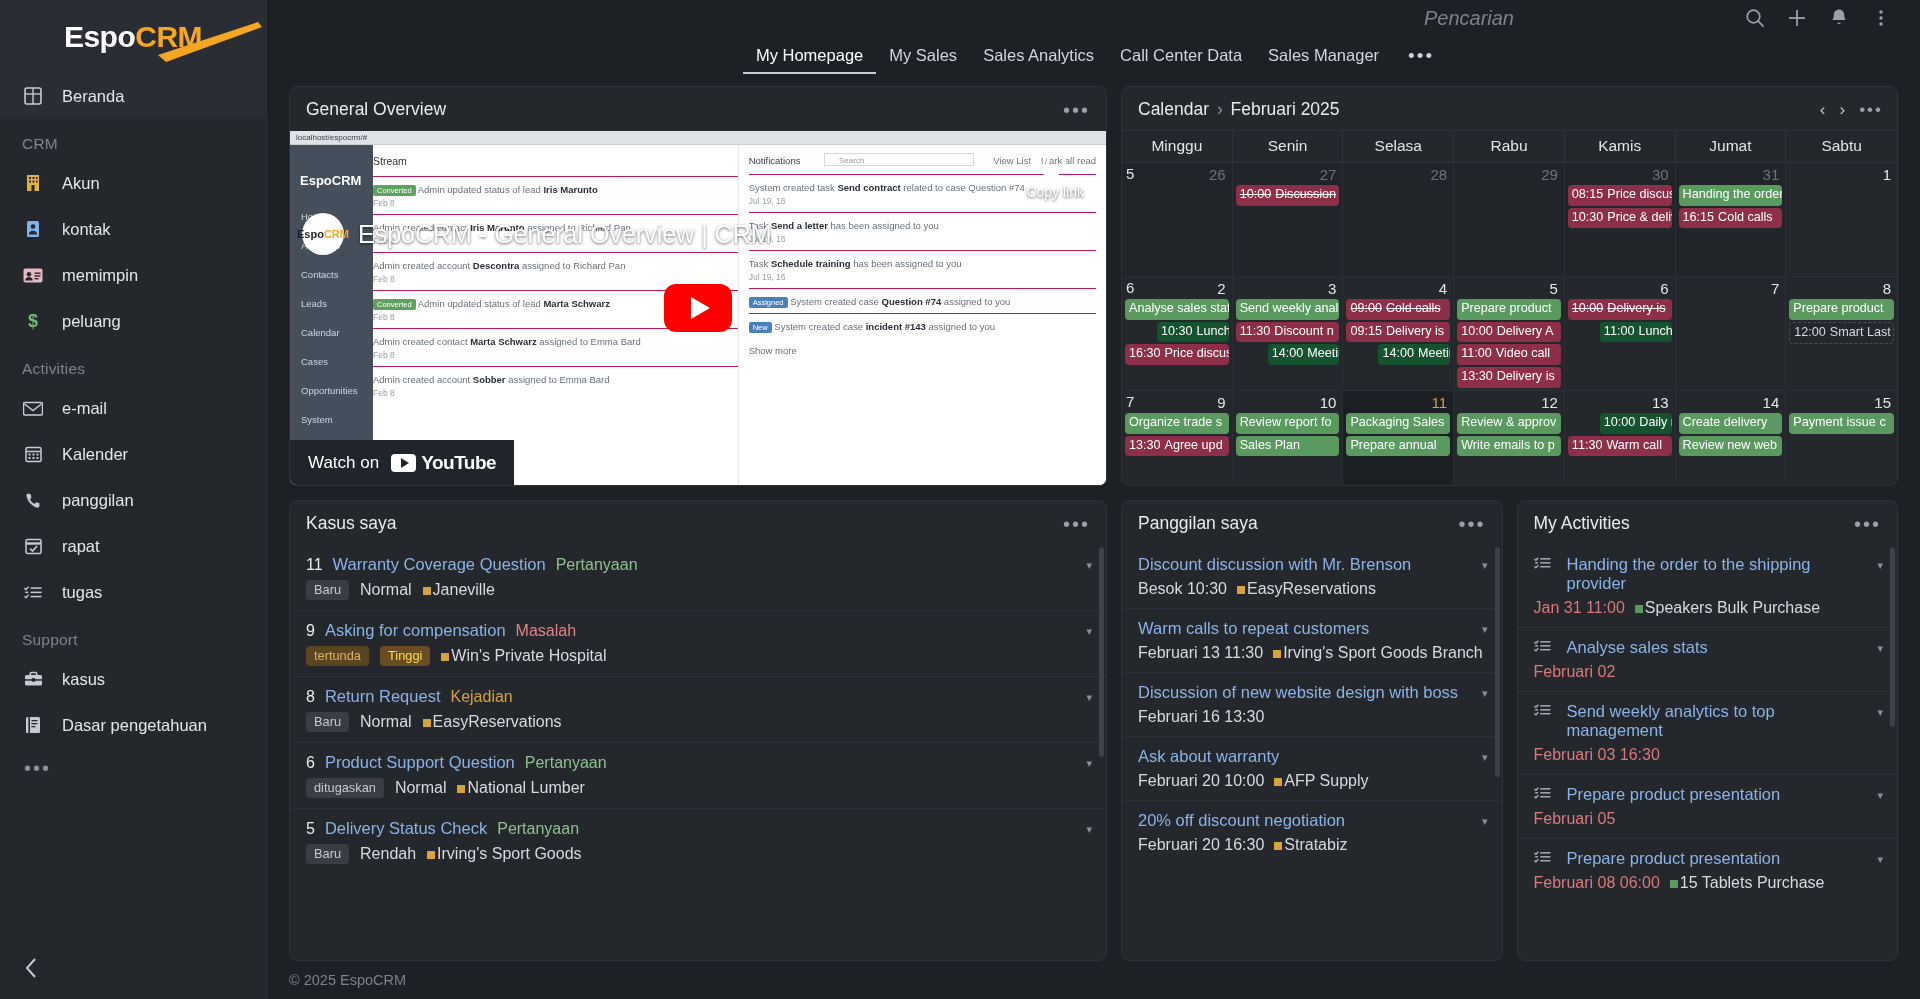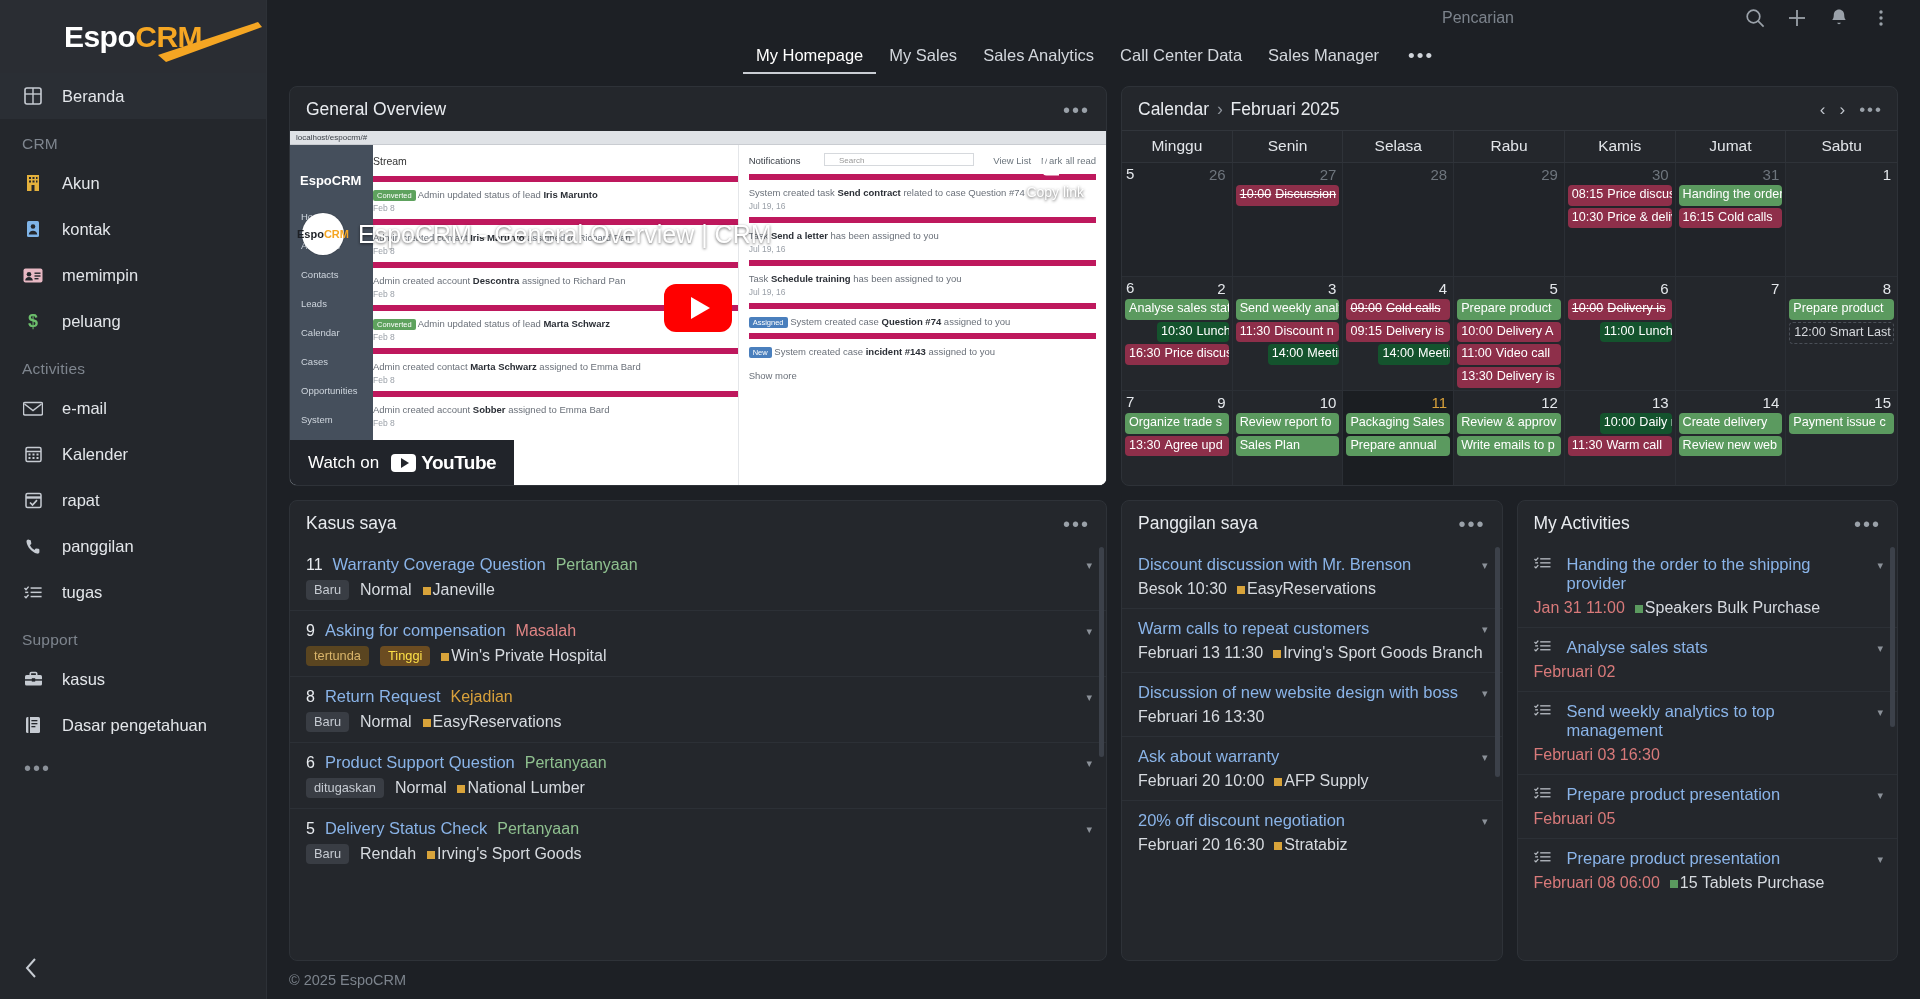--- a/index.html
+++ b/index.html
@@ -49,21 +49,21 @@
     color: #c7ccd3; cursor: pointer; font-size: 20px;
   }
 
   
   .main { flex: 1; display: flex; flex-direction: column; height: 999px; background: #1d2025; position: relative;}
   .topbar {
     height: 36px; display: flex; align-items: center; justify-content: flex-end;
     padding-right: 18px; gap: 0px; background: #1d2025;
   }
   .search-placeholder {
-    color: #7c838c; font-size: 16px; margin-right: 220px;
+    color: #7c838c; font-size: 20px; margin-right: 220px; font-style: italic;
   }
   .top-ic {
     width: 42px; height: 36px; display: flex; align-items: center; justify-content: center;
     color: #9aa1a9; cursor: pointer;
   }
   .tabs {
     display: flex; align-items: flex-end; justify-content: center; gap: 0px;
     height: 38px; padding-right: 0px;
   }
   .tab {
@@ -97,21 +97,21 @@
   .vid-shot { position:absolute; inset:0; background:#f3f4f6; }
   .vid-browserbar { height: 14px; background:#dfe2e6; border-bottom:1px solid #c9ccd1; display:flex; align-items:center; padding-left:6px; gap:5px;}
   .vid-url { font-size: 8px; color:#3c4148; }
   .vid-main { display:flex; height: calc(100% - 14px); }
   .vid-side { width: 83px; background:#454f5c; padding-top: 26px; color:#cfd6de; font-size:9.5px;}
   .vid-side .logo { color:#fff; font-weight:700; font-size:13px; padding: 2px 0 14px 10px; }
   .vid-side div.l { padding: 9px 0 9px 11px; }
   .vid-content { flex:1; background:#fff; display:flex; }
   .vid-stream { flex: 1.05; padding: 10px 0; color:#555; }
   .vid-stream h4 { font-size: 10.5px; font-weight:400; color:#333; margin-bottom: 9px;}
-  .vid-row { border-top:6px solid #be185d; padding: 7px 0 6px 0; font-size:9.5px; color:#6a7079; }
+  .vid-row { border-top:1px solid #be185d; padding: 7px 0 6px 0; font-size:9.5px; color:#6a7079; }
   .vid-row b { color:#2b2f36; font-weight:600; }
   .vid-row .date { display:block; color:#9aa0a8; font-size:8.5px; margin-top:3px;}
   .vid-badge { background:#5ea25e; color:#fff; font-size:7.5px; padding:1px 4px; border-radius:2px; }
   .vid-badge.blue { background:#4a7fbd; }
   .vid-notif { flex: 1; border-left:1px solid #e4e6e9; padding: 10px 10px; background:#fff;}
   .vid-notif-head { display:flex; justify-content:space-between; font-size:9.5px; color:#3b4048; margin-bottom:8px;}
   .vid-notif-head a { color:#6c757d; margin-left:10px; }
   .vid-search { position:absolute; right: 132px; top: 22px; width: 150px; height:13px; border:1px solid #d6d9dd; font-size:8px; color:#999; padding-left:14px; line-height:13px; background:#fff;}
   .vid-title-overlay {
     position:absolute; left: 12px; top: 82px; display:flex; align-items:center; gap:14px;
@@ -315,35 +315,35 @@
                 <rect x="3.5" y="12" width="2" height="2"></rect>
                 <rect x="7.5" y="12" width="2" height="2"></rect>
                 <rect x="11.5" y="12" width="2" height="2"></rect>
               </g>
             </svg>
         </span>
         <span>Kalender</span>
       </div>
       <div class="nav-item">
         <span class="ic">
+          <svg width="17" height="17" viewBox="0 0 17 17">
+              <path d="M3.2 1.5c-1 0-1.9 1-1.7 2.2C2.2 9 6.5 14 12 15.6c1.2.3 2.4-.6 2.4-1.7v-2c0-.6-.4-1-1-1.1l-2.1-.4c-.5-.1-1 .1-1.2.6l-.5.9C7.5 10.9 5.8 9.2 4.9 7l.9-.6c.4-.3.6-.8.5-1.2L5.9 2.9c-.1-.6-.6-1-1.2-1z" fill="#c6cbd2"></path>
+            </svg>
+        </span>
+        <span>panggilan</span>
+      </div>
+      <div class="nav-item">
+        <span class="ic">
           <svg width="17" height="18" viewBox="0 0 17 18">
               <rect x="1" y="2.5" width="15" height="14" rx="1.5" fill="none" stroke="#c6cbd2" stroke-width="1.5"></rect>
               <line x1="1" y1="6.5" x2="16" y2="6.5" stroke="#c6cbd2" stroke-width="2.4"></line>
               <path d="M5 11.5 L7.5 14 L12 9.2" fill="none" stroke="#c6cbd2" stroke-width="1.7"></path>
             </svg>
         </span>
         <span>rapat</span>
-      </div>
-      <div class="nav-item">
-        <span class="ic">
-          <svg width="17" height="17" viewBox="0 0 17 17">
-              <path d="M3.2 1.5c-1 0-1.9 1-1.7 2.2C2.2 9 6.5 14 12 15.6c1.2.3 2.4-.6 2.4-1.7v-2c0-.6-.4-1-1-1.1l-2.1-.4c-.5-.1-1 .1-1.2.6l-.5.9C7.5 10.9 5.8 9.2 4.9 7l.9-.6c.4-.3.6-.8.5-1.2L5.9 2.9c-.1-.6-.6-1-1.2-1z" fill="#c6cbd2"></path>
-            </svg>
-        </span>
-        <span>panggilan</span>
       </div>
       <div class="nav-item">
         <span class="ic">
           <svg width="18" height="15" viewBox="0 0 18 15">
               <path d="M0.5 3 L2 4.6 L4.6 1.6" fill="none" stroke="#c6cbd2" stroke-width="1.4"></path>
               <path d="M0.5 11.2 L2 12.8 L4.6 9.8" fill="none" stroke="#c6cbd2" stroke-width="1.4"></path>
               <rect x="6.6" y="2.3" width="11" height="1.5" fill="#c6cbd2"></rect>
               <rect x="6.6" y="6.6" width="11" height="1.5" fill="#c6cbd2"></rect>
               <rect x="6.6" y="10.8" width="11" height="1.5" fill="#c6cbd2"></rect>
               <rect x="1.2" y="6.6" width="3" height="1.5" fill="#c6cbd2"></rect>

